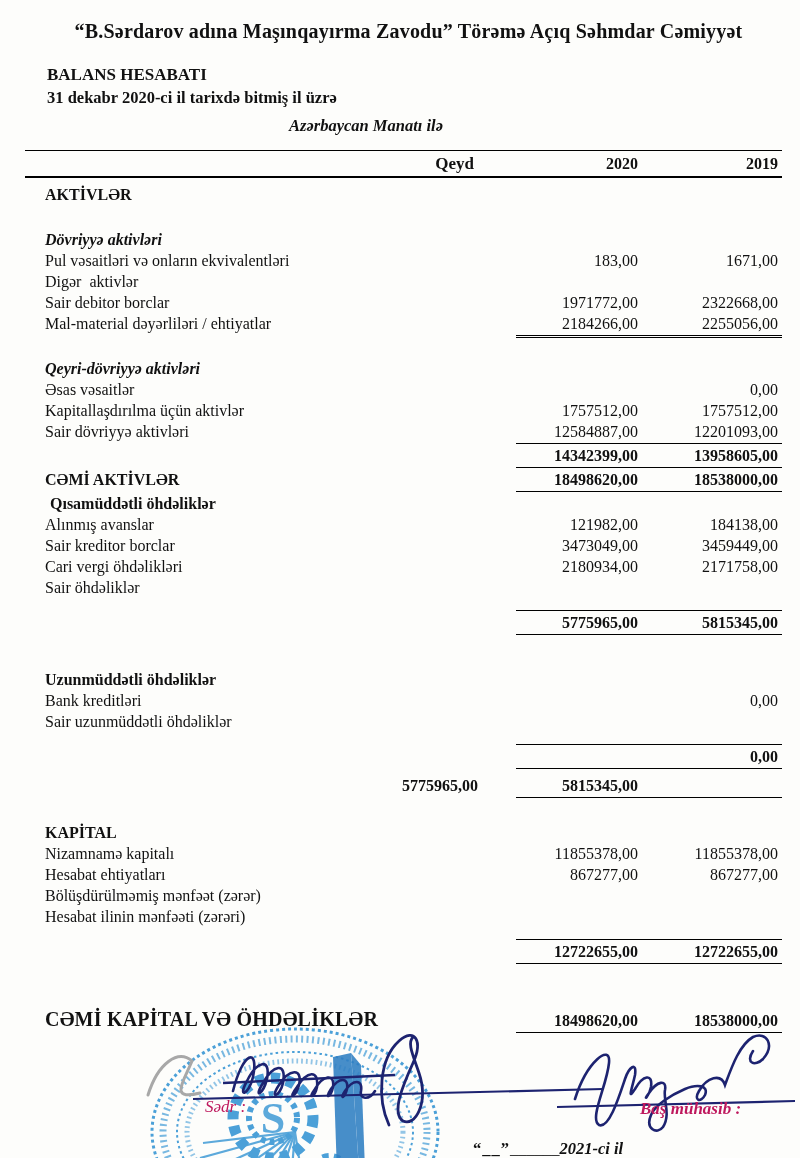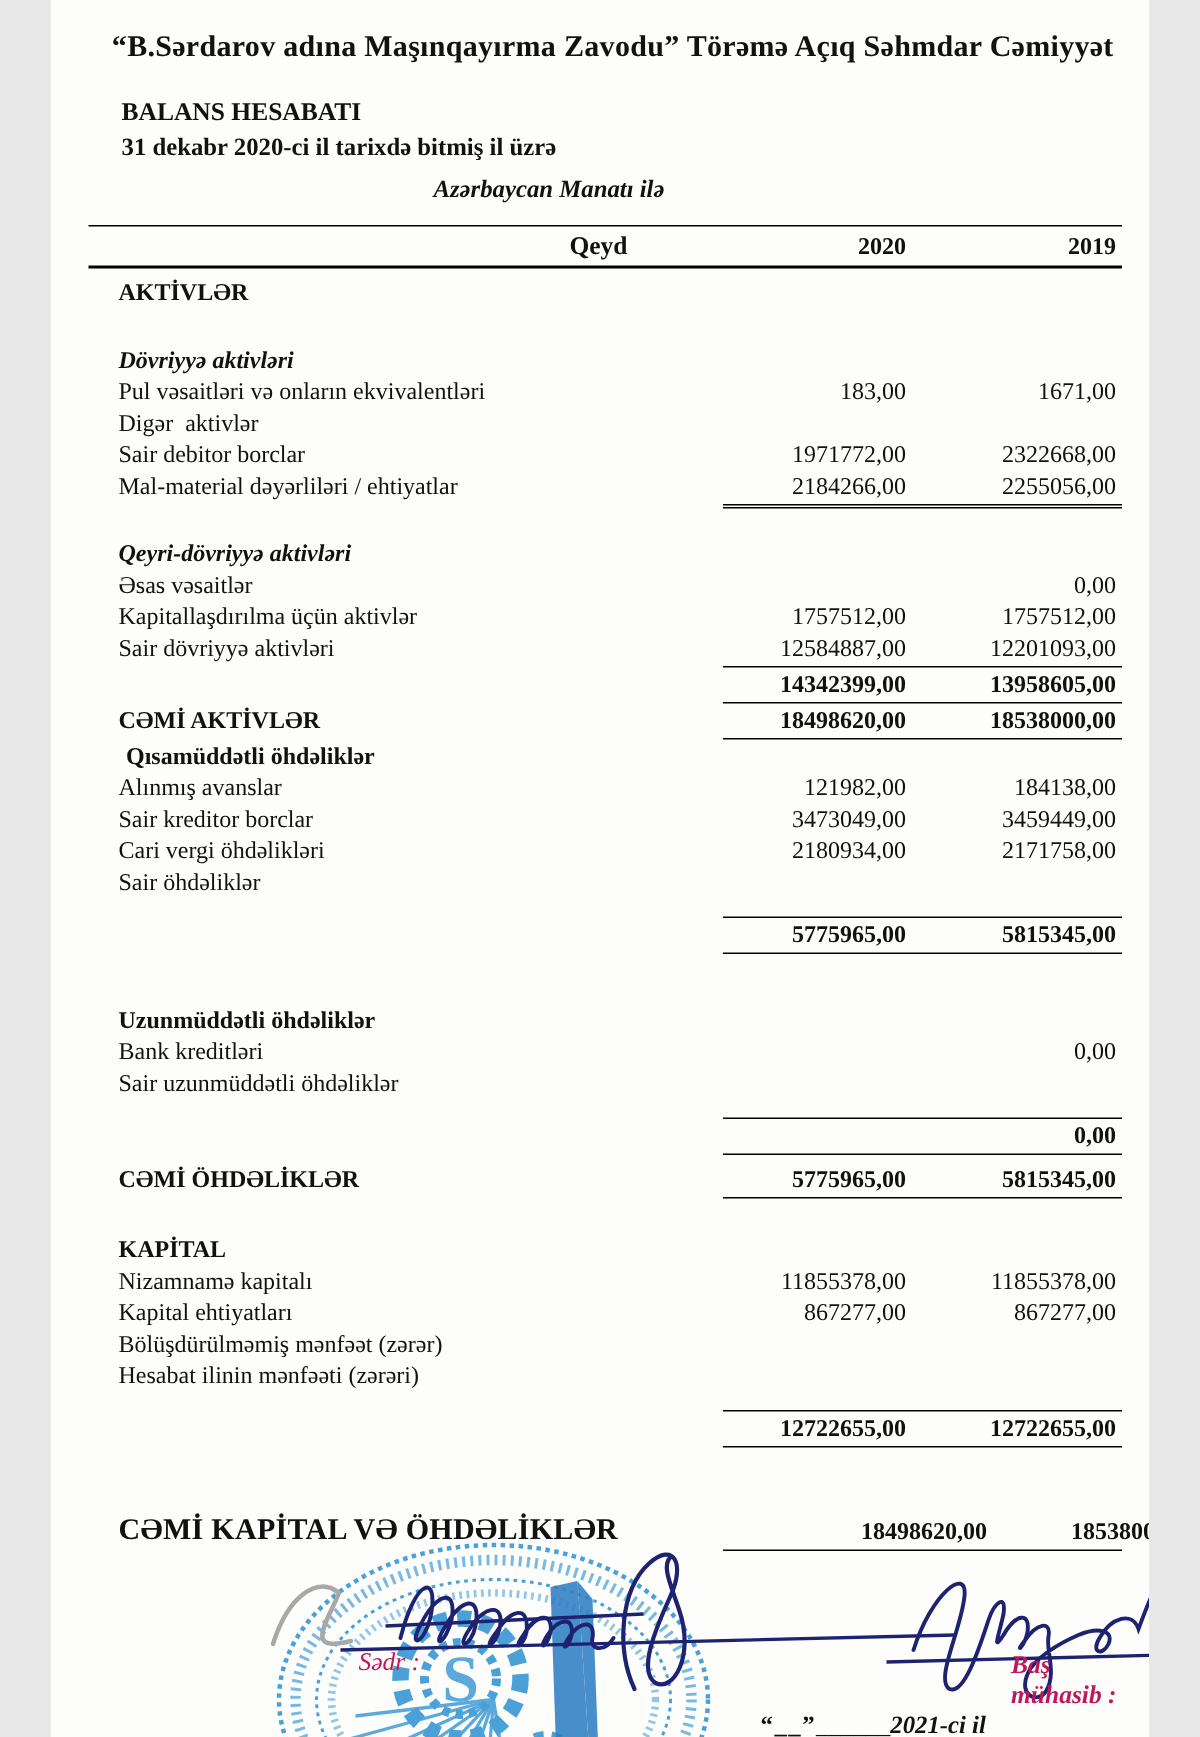--- a/index.html
+++ b/index.html
@@ -1,18 +1,18 @@
 <!DOCTYPE html>
 <html><head>
 <meta charset="utf-8">
 <style>
   html,body{margin:0;padding:0;background:#e8e8e8;}
   .page{
     position:relative;
-    width:732px;height:1158px;
+    width:800px;height:1158px;
     margin:0 auto;
     background:#fdfdfb;
     color:#111;
     font-family:"Liberation Serif","DejaVu Serif",serif;
     overflow:hidden;
     box-sizing:border-box;
     padding:14px 18px 0 45px;
   }
   .company-title{
     text-align:center;
@@ -28,21 +28,21 @@
   }
   .rule-full{border-top:1.6px solid #000;margin-left:-20px;}
   .rule-full.thick{border-top:2.6px solid #000;}
   .row{
     display:grid;
     grid-template-columns:1fr 90px 160px 140px;
     line-height:21px;font-size:16px;
     align-items:baseline;
   }
   .row .lbl{white-space:pre;}
-  .row .qeyd{text-align:center;padding-right:8px;}
+  .row .qeyd{text-align:right;padding-right:8px;}
   .row .num{text-align:right;padding-right:4px;font-size:16px;}
   .colhead{margin-top:2px;margin-bottom:2px;}
   .colhead span{font-weight:bold;font-size:17px;}
   .b .lbl{font-weight:bold;}
   .big .lbl{font-size:20px;letter-spacing:.2px;margin-top:44px;}
   .bi .lbl{font-weight:bold;font-style:italic;}
   .tot .num{font-weight:bold;}
   .indent .lbl{padding-left:5px;}
   .numrule{width:266px;border-top:1.8px solid #000;margin:1px 0 1px auto;}
   .gap6{margin-top:6px;}
@@ -220,41 +220,40 @@
   </div>
   <div class="numrule gap12"></div>
   <div class="row tot">
     <span class="lbl"></span>
       <span class="qeyd"></span>
     <span class="num"></span>
     <span class="num">0,00</span>
   </div>
   <div class="numrule"></div>
   <div class="row b tot gap6">
-    <span class="lbl">CƏMİ ÖHDƏLİKLƏR</span>
       <span class="qeyd"></span>
     <span class="num">5775965,00</span>
     <span class="num">5815345,00</span>
   </div>
   <div class="numrule"></div>
 
   <div class="row b gap24">
     <span class="lbl">KAPİTAL</span>
       <span class="qeyd"></span>
       <span class="num"></span>
       <span class="num"></span>
   </div>
   <div class="row">
     <span class="lbl">Nizamnamə kapitalı</span>
       <span class="qeyd"></span>
     <span class="num">11855378,00</span>
     <span class="num">11855378,00</span>
   </div>
   <div class="row">
-    <span class="lbl">Kapital ehtiyatları</span>
+    <span class="lbl">Hesabat ehtiyatları</span>
       <span class="qeyd"></span>
     <span class="num">867277,00</span>
     <span class="num">867277,00</span>
   </div>
   <div class="row">
     <span class="lbl">Bölüşdürülməmiş mənfəət (zərər)</span>
       <span class="qeyd"></span>
       <span class="num"></span>
       <span class="num"></span>
   </div>

